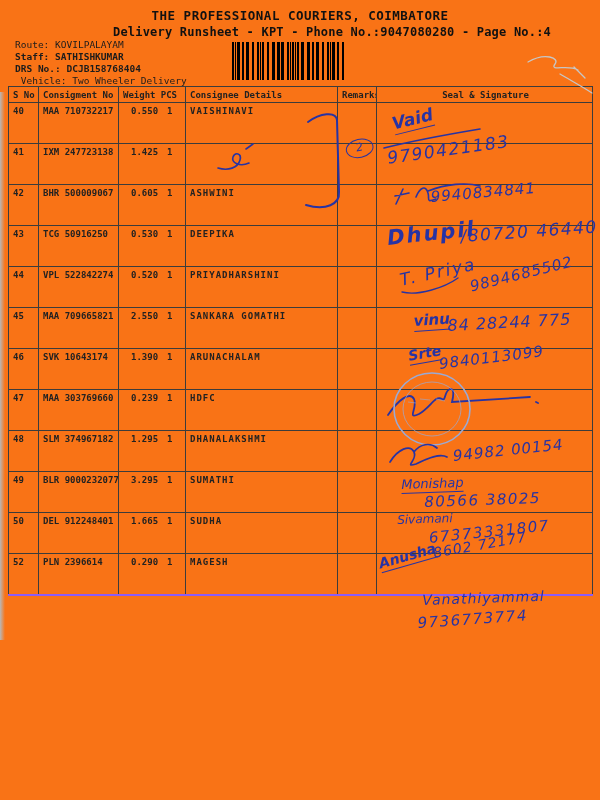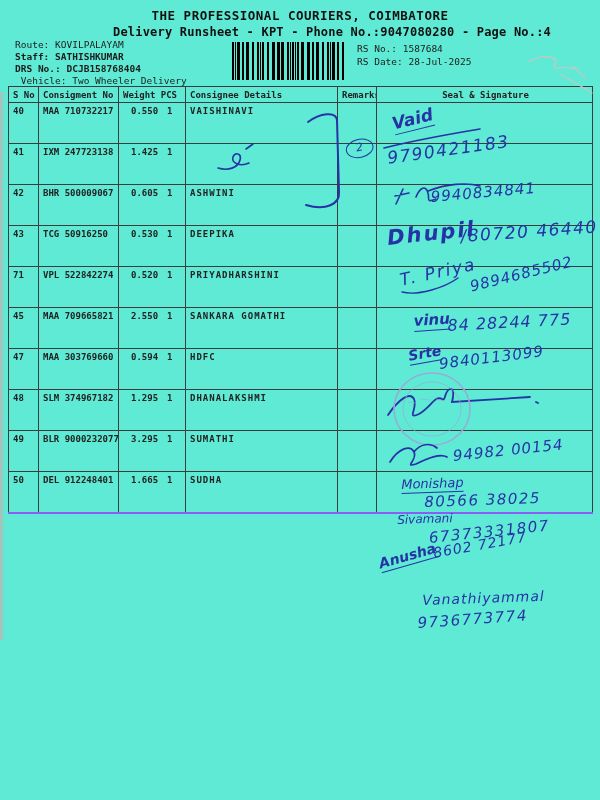--- a/index.html
+++ b/index.html
@@ -1,17 +1,17 @@
 <!DOCTYPE html>
 <html><head>
 <meta charset="utf-8">
 <style>
   html,body{margin:0;padding:0;}
   .page{
-    position:relative;width:600px;height:800px;background:#5eead4;
+    position:relative;width:600px;height:800px;background:#f97316;
     font-family:"DejaVu Sans Mono", monospace;color:#1c1c1c;overflow:hidden;
   }
   .scan-edge{position:absolute;left:0;top:92px;width:5px;height:548px;
     background:linear-gradient(to right,#b8b8b8,rgba(200,200,200,0));}
   
   .doc-title{position:absolute;top:8px;left:0;width:600px;text-align:center;
     font-weight:bold;font-size:12.5px;letter-spacing:.5px;color:#111;}
   .doc-subtitle{position:absolute;top:25px;left:0;width:598px;text-align:center;
     font-weight:bold;font-size:12px;letter-spacing:.2px;color:#111;padding-left:33px;}
   .meta-left{position:absolute;left:15px;top:39px;font-size:9.5px;line-height:12px;white-space:pre;}
@@ -76,22 +76,20 @@
   <div class="doc-title">THE PROFESSIONAL COURIERS, COIMBATORE</div>
   <div class="doc-subtitle">Delivery Runsheet - KPT - Phone No.:9047080280 - Page No.:4</div>
 
   <div class="meta-left"><span>Route:</span> <span>KOVILPALAYAM</span>
 <span class="b">Staff:</span> <span class="b">SATHISHKUMAR</span>
 <span class="b">DRS No.:</span> <span class="b">DCJB158768404</span>
  <span>Vehicle:</span> <span>Two Wheeler Delivery</span></div>
 
   <div class="barcode"></div>
 
-  <div class="meta-right"><span>RS No.:</span> <span>1587684</span>
-<span>RS Date:</span> <span>28-Jul-2025</span></div>
 
   <table class="runsheet">
     <colgroup>
       <col class="c-sno">
         <col class="c-con">
         <col class="c-wp">
       <col class="c-det">
         <col class="c-rem">
         <col class="c-sig">
     </colgroup>
@@ -137,39 +135,47 @@
         </tr>
         <tr>
           <td>43</td>
           <td>TCG 50916250</td>
           <td><span class="wv">0.530</span><span class="pv">1</span></td>
           <td class="det-cell">DEEPIKA</td>
           <td></td>
           <td></td>
         </tr>
         <tr>
-          <td>71</td>
+          <td>44</td>
           <td>VPL 522842274</td>
           <td><span class="wv">0.520</span><span class="pv">1</span></td>
           <td class="det-cell">PRIYADHARSHINI</td>
           <td></td>
           <td></td>
         </tr>
         <tr>
           <td>45</td>
           <td>MAA 709665821</td>
           <td><span class="wv">2.550</span><span class="pv">1</span></td>
           <td class="det-cell">SANKARA GOMATHI</td>
           <td></td>
           <td></td>
         </tr>
         <tr>
+          <td>46</td>
+          <td>SVK 10643174</td>
+          <td><span class="wv">1.390</span><span class="pv">1</span></td>
+          <td class="det-cell">ARUNACHALAM</td>
+          <td></td>
+          <td></td>
+        </tr>
+        <tr>
           <td>47</td>
           <td>MAA 303769660</td>
-          <td><span class="wv">0.594</span><span class="pv">1</span></td>
+          <td><span class="wv">0.239</span><span class="pv">1</span></td>
           <td class="det-cell">HDFC</td>
           <td></td>
           <td></td>
         </tr>
         <tr>
           <td>48</td>
           <td>SLM 374967182</td>
           <td><span class="wv">1.295</span><span class="pv">1</span></td>
           <td class="det-cell">DHANALAKSHMI</td>
           <td></td>
@@ -181,20 +187,28 @@
           <td><span class="wv">3.295</span><span class="pv">1</span></td>
           <td class="det-cell">SUMATHI</td>
           <td></td>
           <td></td>
         </tr>
         <tr>
           <td>50</td>
           <td>DEL 912248401</td>
           <td><span class="wv">1.665</span><span class="pv">1</span></td>
           <td class="det-cell">SUDHA</td>
+          <td></td>
+          <td></td>
+        </tr>
+        <tr>
+          <td>52</td>
+          <td>PLN 2396614</td>
+          <td><span class="wv">0.290</span><span class="pv">1</span></td>
+          <td class="det-cell">MAGESH</td>
           <td></td>
           <td></td>
         </tr>
       </tbody>
   </table>
 
   <div class="hw r40-sig u">Vaid</div>
   <div class="hw r40-phone">9790421183</div>
   <div class="hw r41-remark">2</div>
   <div class="hw r42-phone">9940834841</div>

